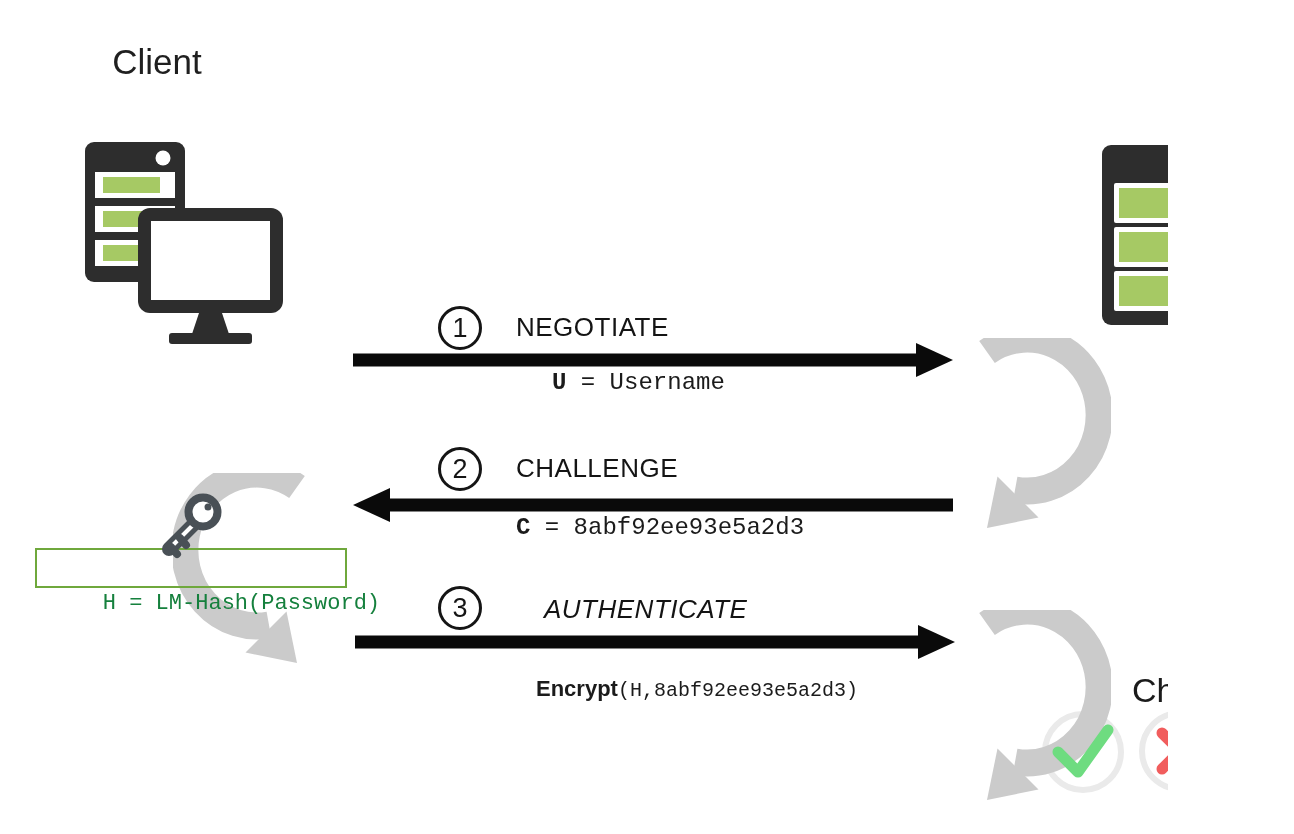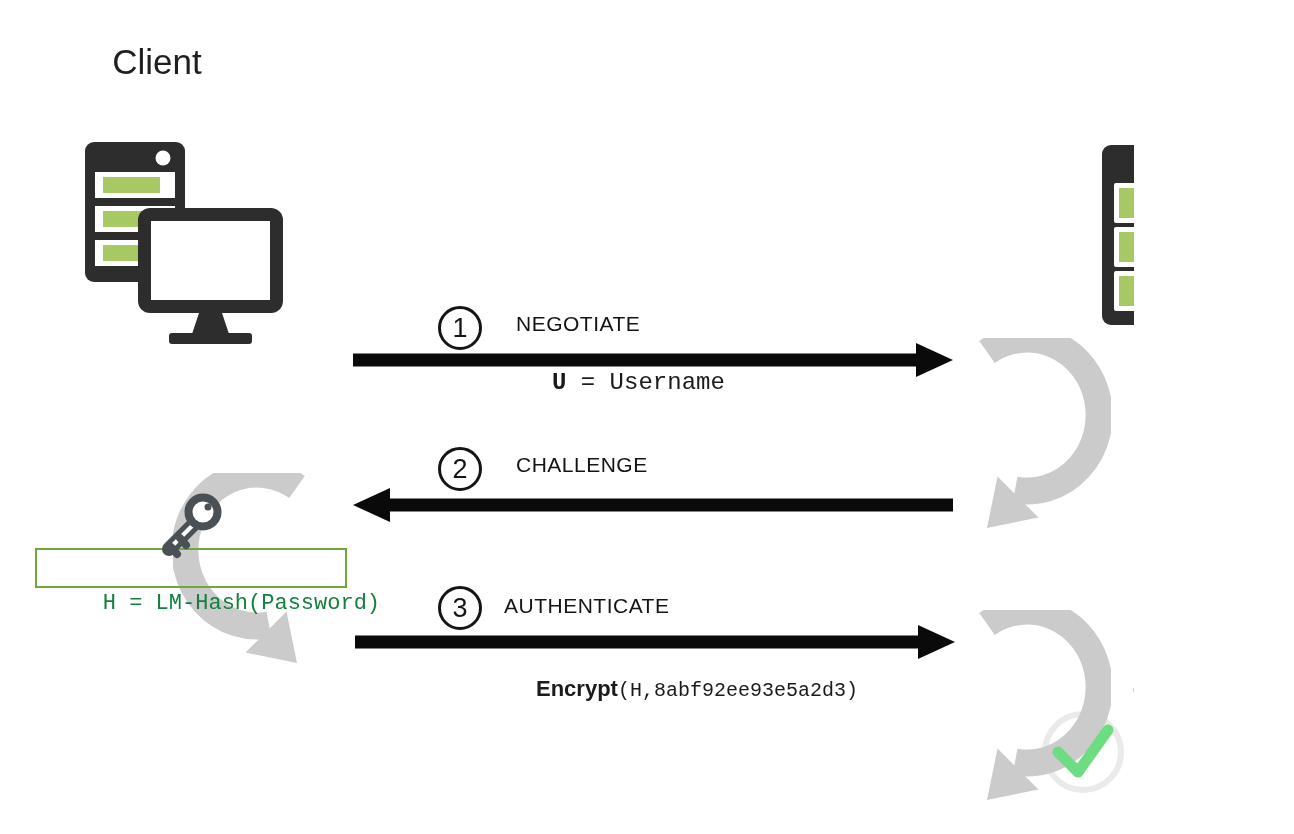--- a/index.html
+++ b/index.html
@@ -1,26 +1,26 @@
 <!DOCTYPE html>
 <html><head>
 <meta charset="utf-8">
 <style>
   html,body{margin:0;padding:0;background:#ffffff;}
   #stage{
     position:relative;width:1134px;height:834px;background:#ffffff;overflow:hidden;
-    font-family:"Liberation Sans","DejaVu Sans",sans-serif;color:#1b1b1b;
+    font-family:"Liberation Sans","DejaVu Sans",sans-serif;color:#1b1b1b;padding-left:34px;
   }
   .abs{position:absolute;}
   .actor-label{font-size:35px;color:#1f1f1f;text-align:center;width:150px;}
   .step-circle{
     width:44px;height:44px;border:3px solid #151515;border-radius:50%;
     box-sizing:border-box;text-align:center;line-height:38px;font-size:27px;color:#151515;
   }
-  .step-name{font-size:21px;color:#141414;letter-spacing:0.5px;white-space:pre;}
+  .step-name{font-size:26px;color:#141414;letter-spacing:0.5px;white-space:pre;}
   .step-detail{font-family:"Liberation Mono","DejaVu Sans Mono",monospace;font-size:24px;color:#1b1b1b;white-space:pre;}
   .step-detail .pfx{font-weight:bold;}
   .step-detail.encrypt-style{font-size:20px;}
   .step-detail.encrypt-style .pfx{
     font-family:"Liberation Sans","DejaVu Sans",sans-serif;font-weight:bold;font-size:22px;
   }
   .hash-box{
     width:295px;height:36px;border:2px solid #6fa83c;background:transparent;
     font-family:"Liberation Mono","DejaVu Sans Mono",monospace;font-size:22px;line-height:36px;
     padding-left:13px;color:#15803d;white-space:pre;
@@ -94,23 +94,24 @@
     <path d="M12 14 A72 76 0 1 1 40 152" stroke="#cbcbcb" stroke-width="27" fill="none"></path>
     <polygon points="12,190 22.5,138.5 63.5,179.5" fill="#cbcbcb"></polygon>
   </svg>
 
   <div class="abs step-circle" style="left:438px;top:447px;">2</div>
   <div class="abs step-name" style="left:516px;top:453px;">CHALLENGE</div>
   <svg class="abs" style="left:353px;top:488px;" width="600" height="34" viewBox="0 0 600 34">
     <polygon points="37,0 0,17 37,34" fill="#0a0a0a"></polygon>
     <rect x="34" y="10.5" width="566" height="13" fill="#0a0a0a"></rect>
   </svg>
+  <div class="abs step-detail" style="left:516px;top:514px;"><span class="pfx">C</span><span> = 8abf92ee93e5a2d3</span></div>
 
   <div class="abs step-circle" style="left:438px;top:586px;">3</div>
-  <div class="abs step-name" style="left:504px;top:594px;">AUTHENTICATE</div>
+  <div class="abs step-name" style="left:544px;top:594px;font-style:italic;">AUTHENTICATE</div>
   <svg class="abs" style="left:355px;top:625px;" width="600" height="34" viewBox="0 0 600 34">
     <rect x="0" y="10.5" width="566" height="13" fill="#0a0a0a"></rect>
     <polygon points="563,0 600,17 563,34" fill="#0a0a0a"></polygon>
   </svg>
   <div class="abs step-detail encrypt-style" style="left:536px;top:654px;margin-top:22px;"><span class="pfx">Encrypt</span><span>(H,8abf92ee93e5a2d3)</span></div>
 
   <svg class="abs" style="left:1037px;top:706px;" width="190" height="92" viewBox="0 0 190 92">
     <circle cx="46" cy="46" r="38" fill="#ffffff" stroke="#eaeaea" stroke-width="6"></circle>
     <circle cx="143" cy="45" r="38" fill="#ffffff" stroke="#eaeaea" stroke-width="6"></circle>
   </svg>

